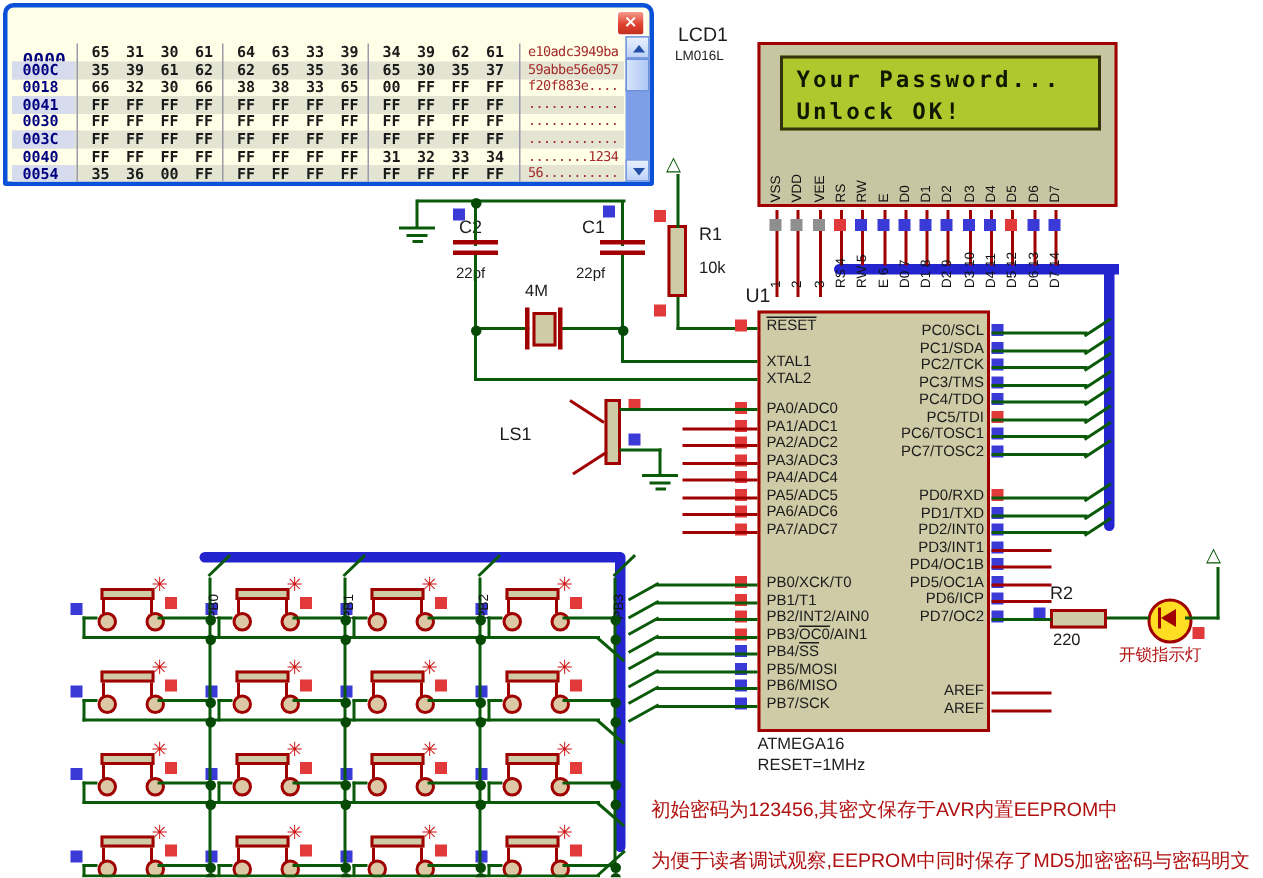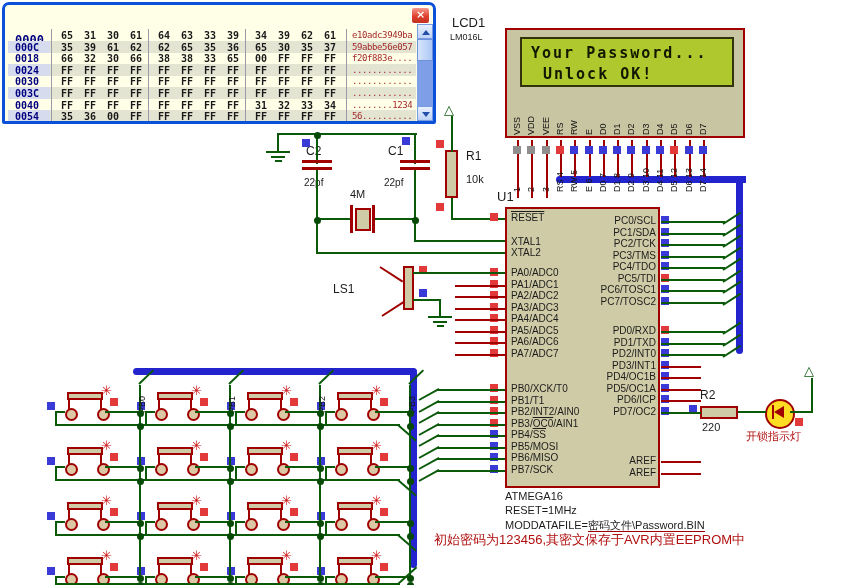--- a/index.html
+++ b/index.html
@@ -109,21 +109,21 @@
       <div class="abs t mono" style="left:172px;top:48.2px;width:20px;text-align:center;font-size:10px;color:#1A1A1A;font-weight:bold;">38</div>
       <div class="abs t mono" style="left:195px;top:48.2px;width:20px;text-align:center;font-size:10px;color:#1A1A1A;font-weight:bold;">33</div>
       <div class="abs t mono" style="left:218px;top:48.2px;width:20px;text-align:center;font-size:10px;color:#1A1A1A;font-weight:bold;">65</div>
       <div class="abs t mono" style="left:246px;top:48.2px;width:20px;text-align:center;font-size:10px;color:#1A1A1A;font-weight:bold;">00</div>
       <div class="abs t mono" style="left:269px;top:48.2px;width:20px;text-align:center;font-size:10px;color:#1A1A1A;font-weight:bold;">FF</div>
       <div class="abs t mono" style="left:292px;top:48.2px;width:20px;text-align:center;font-size:10px;color:#1A1A1A;font-weight:bold;">FF</div>
       <div class="abs t mono" style="left:315px;top:48.2px;width:20px;text-align:center;font-size:10px;color:#1A1A1A;font-weight:bold;">FF</div>
       <div class="abs t mono" style="left:347px;top:48.2px;width:62px;font-size:9px;letter-spacing:-0.4px;color:#A52A2A;">f20f883e....</div>
       <div class="abs" style="left:3px;top:58.8px;width:408px;height:12px;background:#E3E4D2;"></div>
       <div class="abs" style="left:3px;top:58.8px;width:42px;height:12px;background:#D7DBEE;"></div>
-      <div class="abs t mono" style="left:10px;top:59.8px;width:34px;font-size:10px;color:#00007F;font-weight:bold;">0024</div>
+      <div class="abs t mono" style="left:10px;top:59.8px;width:34px;font-size:10px;color:#00007F;font-weight:bold;">0041</div>
       <div class="abs t mono" style="left:52px;top:59.8px;width:20px;text-align:center;font-size:10px;color:#1A1A1A;font-weight:bold;">FF</div>
       <div class="abs t mono" style="left:75px;top:59.8px;width:20px;text-align:center;font-size:10px;color:#1A1A1A;font-weight:bold;">FF</div>
       <div class="abs t mono" style="left:98px;top:59.8px;width:20px;text-align:center;font-size:10px;color:#1A1A1A;font-weight:bold;">FF</div>
       <div class="abs t mono" style="left:121px;top:59.8px;width:20px;text-align:center;font-size:10px;color:#1A1A1A;font-weight:bold;">FF</div>
       <div class="abs t mono" style="left:149px;top:59.8px;width:20px;text-align:center;font-size:10px;color:#1A1A1A;font-weight:bold;">FF</div>
       <div class="abs t mono" style="left:172px;top:59.8px;width:20px;text-align:center;font-size:10px;color:#1A1A1A;font-weight:bold;">FF</div>
       <div class="abs t mono" style="left:195px;top:59.8px;width:20px;text-align:center;font-size:10px;color:#1A1A1A;font-weight:bold;">FF</div>
       <div class="abs t mono" style="left:218px;top:59.8px;width:20px;text-align:center;font-size:10px;color:#1A1A1A;font-weight:bold;">FF</div>
       <div class="abs t mono" style="left:246px;top:59.8px;width:20px;text-align:center;font-size:10px;color:#1A1A1A;font-weight:bold;">FF</div>
       <div class="abs t mono" style="left:269px;top:59.8px;width:20px;text-align:center;font-size:10px;color:#1A1A1A;font-weight:bold;">FF</div>
@@ -194,34 +194,33 @@
       <div class="abs" style="left:143px;top:24px;width:1px;height:94px;background:#9A9AA8;"></div>
       <div class="abs" style="left:240px;top:24px;width:1px;height:94px;background:#9A9AA8;"></div>
       <div class="abs" style="left:341px;top:24px;width:1px;height:94px;background:#9A9AA8;"></div>
     </div>
 
   <div class="t" style="left:452px;top:15px;font-size:13px;">LCD1</div>
   <div class="t" style="left:450px;top:32px;font-size:9px;">LM016L</div>
   <div id="lcdbody">
     <div id="lcdscreen">
       <div class="lcdline" style="top:5px;">Your Password...</div>
-      <div class="lcdline" style="top:26px;margin-left:12px;">Unlock OK!</div>
+      <div class="lcdline" style="top:26px;">Unlock OK!</div>
     </div>
   </div>
 
   <div class="bus" style="left:556px;top:176px;width:190px;height:7px;border-radius:4px 0 0 4px;"></div>
   <div class="bus" style="left:736px;top:176px;width:7px;height:178px;border-radius:0 6px 4px 4px;"></div>
   <div class="bus" style="left:133px;top:368px;width:281px;height:7px;border-radius:4px 0 0 4px;"></div>
   <div class="bus" style="left:410px;top:368px;width:7px;height:200px;border-radius:0 5px 5px 5px;"></div>
 
   <div class="t" style="left:497px;top:189px;font-size:13px;">U1</div>
   <div id="chip"></div>
   <div class="t" style="left:505px;top:490px;font-size:11px;">ATMEGA16</div>
   <div class="t" style="left:505px;top:504px;font-size:11px;">RESET=1MHz</div>
-  <div class="t" style="left:505px;top:518px;font-size:11px;"><span>MODDATAFILE=</span><span class="underfile">密码文件\Password.BIN</span></div>
 
   <div class="pwr" style="left:444px;top:102px;">△</div>
   <div class="comp" style="left:445px;top:150px;width:13px;height:48px;"></div>
   <div class="t" style="left:466px;top:149px;font-size:12px;">R1</div>
   <div class="t" style="left:466px;top:173px;font-size:11px;">10k</div>
 
   <div class="t" style="left:306px;top:144px;font-size:12px;">C2</div>
   <div class="t" style="left:304px;top:177px;font-size:10px;">22pf</div>
   <div class="t" style="left:388px;top:144px;font-size:12px;">C1</div>
   <div class="t" style="left:384px;top:177px;font-size:10px;">22pf</div>
@@ -236,20 +235,21 @@
   <div class="t" style="left:700px;top:388px;font-size:12px;">R2</div>
   <div class="t" style="left:702px;top:421px;font-size:11px;">220</div>
   <div id="led">
     <div class="abs" style="left:5px;top:4px;width:2px;height:14px;background:#A00000;"></div>
     <div class="abs" style="left:7px;top:5px;width:0;height:0;border-top:6px solid transparent;border-bottom:6px solid transparent;border-right:10px solid #A00000;"></div>
   </div>
   <div class="pwr" style="left:804px;top:363px;">△</div>
   <div class="t" style="left:746px;top:429px;font-size:11px;color:#B01010;">开锁指示灯</div>
 
   <div class="note" style="top:531px;">初始密码为123456,其密文保存于AVR内置EEPROM中</div>
+  <div class="note" style="top:565px;">为便于读者调试观察,EEPROM中同时保存了MD5加密密码与密码明文</div>
 <div class="abs" style="left:278px;top:133px;width:139px;height:2px;background:#0A5A0A;"></div>
     <div class="abs" style="left:316px;top:134px;width:2px;height:30px;background:#0A5A0A;"></div>
     <div class="abs" style="left:414px;top:134px;width:2px;height:30px;background:#0A5A0A;"></div>
     <div class="abs" style="left:316px;top:170px;width:2px;height:50px;background:#0A5A0A;"></div>
     <div class="abs" style="left:414px;top:170px;width:2px;height:50px;background:#0A5A0A;"></div>
     <div class="abs" style="left:317px;top:218px;width:36px;height:2px;background:#0A5A0A;"></div>
     <div class="abs" style="left:373px;top:218px;width:43px;height:2px;background:#0A5A0A;"></div>
     <div class="abs" style="left:414px;top:219px;width:2px;height:23px;background:#0A5A0A;"></div>
     <div class="abs" style="left:414px;top:240px;width:91px;height:2px;background:#0A5A0A;"></div>
     <div class="abs" style="left:316px;top:219px;width:2px;height:35px;background:#0A5A0A;"></div>

